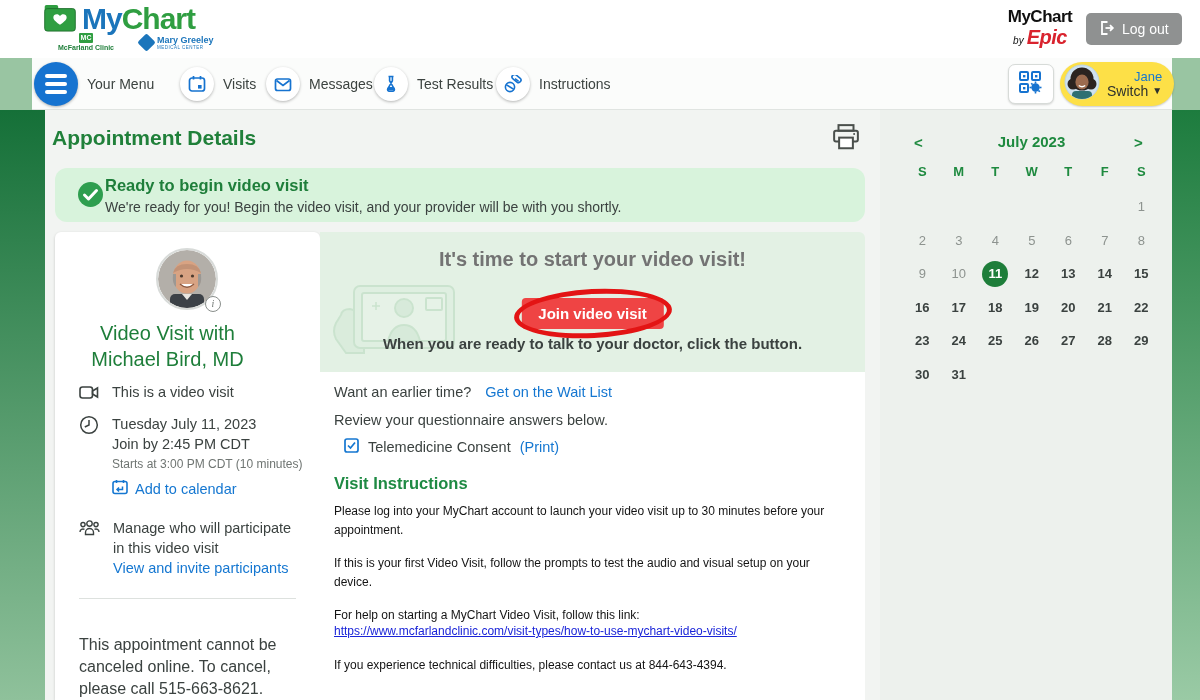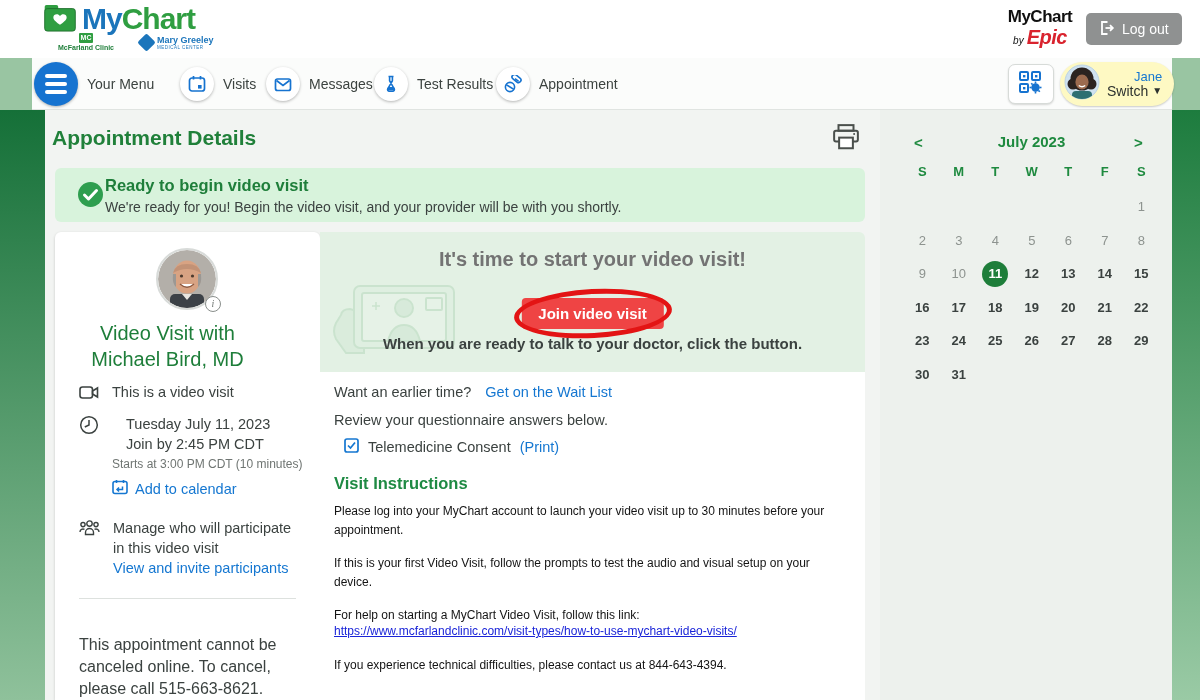--- a/index.html
+++ b/index.html
@@ -39,61 +39,61 @@
   .nav-label { font-size:14px; color:#3c4340; }
   .menu-circle { width:44px; height:44px; border-radius:50%; background:#1673d0;
     display:flex; flex-direction:column; justify-content:center; align-items:center; gap:4px;
     box-shadow:0 1px 3px rgba(0,0,0,.3); }
   .menu-circle span { width:22px; height:4px; background:#fff; border-radius:2px; }
   .icon-circle { width:34px; height:34px; border-radius:50%; background:#fff;
     box-shadow:0 1px 3px rgba(0,0,0,.28); display:flex; align-items:center; justify-content:center; }
   .qr-btn { position:absolute; left:1008px; top:6px; width:46px; height:40px; background:#fff;
     border:1px solid #d7dbd8; border-radius:7px; display:flex; align-items:center; justify-content:center;
     cursor:pointer; box-shadow:0 1px 2px rgba(0,0,0,.15); }
-  .profile-chip { position:absolute; left:1060px; top:4px; height:44px; background:#fef9c3; border-radius:22px;
+  .profile-chip { position:absolute; left:1060px; top:4px; height:44px; background:#fde047; border-radius:22px;
     display:flex; align-items:center; gap:7px; padding:0 12px 0 4px; cursor:pointer;
     box-shadow:0 1px 2px rgba(0,0,0,.2); }
   .profile-name { text-align:right; line-height:14px; }
   .profile-first { font-size:13px; color:#1577d1; }
   .profile-switch { font-size:14px; color:#2c312e; display:flex; align-items:center; gap:4px; }
 
   
   .left-strip { position:absolute; left:0; top:110px; width:45px; height:590px;
     background:linear-gradient(#157038,#8fc19b); }
   .right-strip { position:absolute; left:1172px; top:110px; width:28px; height:590px;
     background:linear-gradient(#1d7c3e,#9acaa5); }
   .sidebar { position:absolute; left:880px; top:110px; width:292px; height:590px; background:#edf1ed; }
 
   
   .page-title { position:absolute; left:52px; top:126px; font-size:21px; font-weight:bold; color:#20803a; }
   .print-btn { position:absolute; left:830px; top:122px; width:32px; height:32px; background:none; border:none;
     cursor:pointer; }
 
   
   .banner { position:absolute; left:55px; top:168px; width:810px; height:54px; background:#d8f3dc;
-    border-radius:6px; }
+    border-radius:12px; }
   .banner-check { position:absolute; left:22px; top:13px; }
   .banner-title { position:absolute; left:50px; top:8px; font-size:16.5px; font-weight:bold; color:#1e7e3a; }
   .banner-sub { position:absolute; left:50px; top:31px; font-size:14px; color:#3b4240; }
 
   
   .visit-card { position:absolute; left:55px; top:232px; width:265px; height:468px; background:#fff;
     border-radius:6px 6px 0 0; box-shadow:0 1px 3px rgba(0,0,0,.18); }
   .doc-avatar { position:absolute; left:101px; top:16px; width:62px; height:62px; border-radius:50%;
     border:2px solid #d8dbd9; overflow:hidden; cursor:pointer; }
   .info-badge { position:absolute; left:150px; top:64px; width:16px; height:16px; border-radius:50%;
     background:#fff; border:1.5px solid #8a8f8c; color:#6f7572; font-size:10px; font-style:italic;
     font-family:"Liberation Serif",serif; text-align:center; line-height:13px; cursor:pointer; }
   .visit-title { position:absolute; left:0; width:225px; text-align:center; font-size:20px; color:#1e7e3a;
     line-height:26px; }
   .vt1 { top:88px; } .vt2 { top:114px; }
   .card-row { position:absolute; left:24px; display:flex; gap:13px; color:#3b4240; font-size:14.5px; }
   .row-video { top:152px; } .row-time { top:182px; } .row-people { top:286px; }
   .row-icon { flex:0 0 20px; padding-top:1px; }
-  .time-line { line-height:20px;margin-left:14px; }
+  .time-line { line-height:20px; }
   .starts-note { font-size:12px; color:#6f7572; margin-top:3px; }
   .addcal-link { display:flex; align-items:center; gap:7px; margin-top:8px; color:#1577d1; cursor:pointer; }
   .people-text { width:185px; line-height:20px; }
   .invite-link { color:#1577d1; cursor:pointer; }
   .card-divider { position:absolute; left:24px; top:366px; width:217px; height:1px; background:#dde1de; }
   .cancel-note { position:absolute; left:24px; top:402px; width:222px; font-size:16px; line-height:22px;
     color:#3b4240; }
 
   
   .start-panel { position:absolute; left:320px; top:232px; width:545px; height:140px; background:#e3f1e4;
@@ -236,21 +236,21 @@
 
     <div class="nav-item" style="left:496px;">
       <div class="icon-circle">
         <svg width="19" height="18" viewBox="0 0 19 18" fill="none" stroke="#1673d0" stroke-width="1.6">
           <rect x="7.5" y="1" width="10" height="5" rx="2.5" transform="rotate(38 12.5 3.5)"></rect>
           <line x1="11" y1="3.6" x2="14.6" y2="6.4"></line>
           <circle cx="6" cy="12" r="4.6"></circle>
           <line x1="2.2" y1="9.6" x2="9.8" y2="14.4"></line>
         </svg>
       </div>
-      <span class="nav-label">Appointment</span>
+      <span class="nav-label">Instructions</span>
     </div>
 
     <button class="qr-btn">
       <span>
         <svg width="26" height="26" viewBox="0 0 26 26">
           <g fill="#1673d0">
             <rect x="2" y="2" width="8" height="8" rx="1" fill="none" stroke="#1673d0" stroke-width="2"></rect>
             <rect x="14" y="2" width="8" height="8" rx="1" fill="none" stroke="#1673d0" stroke-width="2"></rect>
             <rect x="2" y="14" width="8" height="8" rx="1" fill="none" stroke="#1673d0" stroke-width="2"></rect>
             <rect x="5" y="5" width="2.4" height="2.4"></rect>

